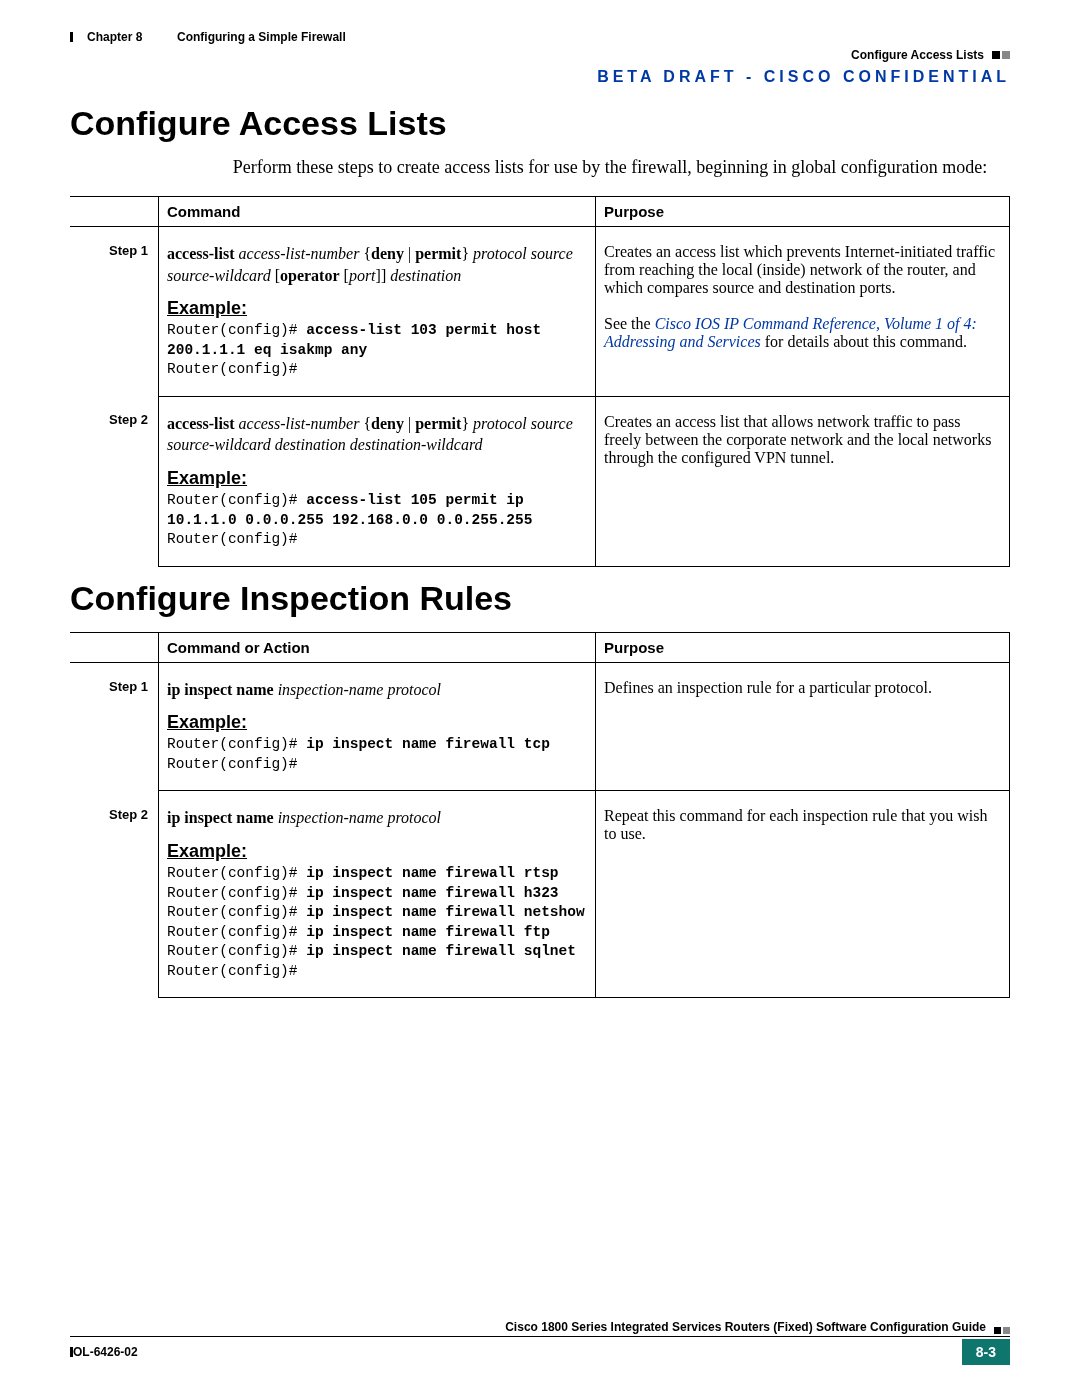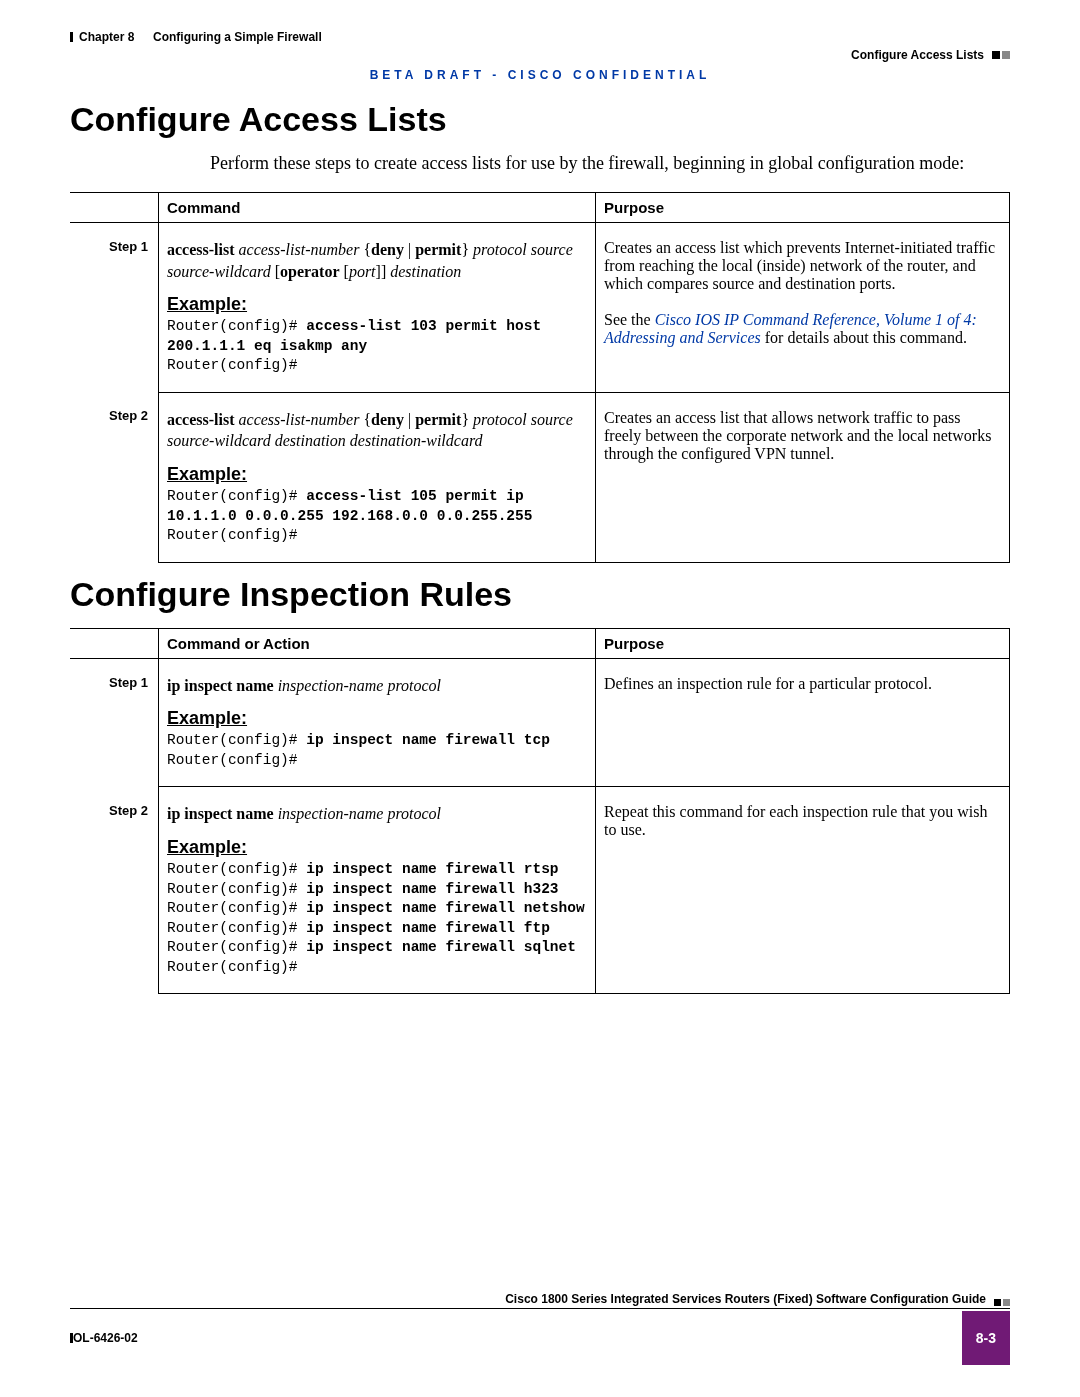--- a/index.html
+++ b/index.html
@@ -18,57 +18,58 @@
   }
   .header-top {
     font-family: Arial, Helvetica, sans-serif;
     font-size: 12px;
     font-weight: bold;
     display: flex;
     justify-content: space-between;
     margin-bottom: 4px;
   }
   .header-top .left {
-    display:flex; align-items:center; gap:6px;
+    display:flex; align-items:center; gap:14px;
   }
   .header-top .left .bar {
     width:3px; height:10px; background:#000;
   }
   .header-sub {
     font-family: Arial, Helvetica, sans-serif;
     font-size: 12px;
     font-weight: bold;
     text-align: right;
     display:flex; justify-content:flex-end; align-items:center; gap:8px;
     margin-bottom:6px;
   }
   .hmark {
     display:inline-flex; gap:2px;
   }
   .hmark span { width:8px; height:8px; background:#000; display:inline-block;}
   .hmark span.light { background:#888;}
   .confidential {
-    text-align:center;
+    text-align:right;
     color:#0039a6;
     font-family: Arial, Helvetica, sans-serif;
     font-weight:bold;
     letter-spacing:4px;
-    font-size:12px;
+    font-size:16px;
     margin-bottom:18px;
   }
   h1.section {
     font-family: Arial, Helvetica, sans-serif;
     font-size:34px;
     font-weight:bold;
     margin: 10px 0 14px 0;
   }
   p.intro {
     font-size:18px;
     margin:0 0 18px 0;
     margin-left:140px;
+    text-align:center;
   }
   table.cmd {
     border-collapse: collapse;
     width:100%;
     font-size:16px;
     margin-bottom:12px;
   }
   table.cmd th {
     font-family: Arial, Helvetica, sans-serif;
     font-weight:bold;
@@ -133,22 +134,22 @@
   .footer .line1 .fmark span.light{background:#888;}
   .footer .line2 {
     display:flex;
     justify-content:space-between;
     align-items:center;
     margin-top:2px;
   }
   .footer .doc-id { font-weight:bold; display:flex; align-items:center; }
   .footer .doc-id .bar{width:3px;height:10px;background:#000;}
   .footer .pagenum {
-    background:#701a75; color:#fff;
-    padding:19px 14px;
+    background:#0f766e; color:#fff;
+    padding:5px 14px;
     font-weight:bold;
     font-size:14px;
   }
 </style>
 </head>
 <body>
 
 <div class="page">
 
   <div class="header-top">

